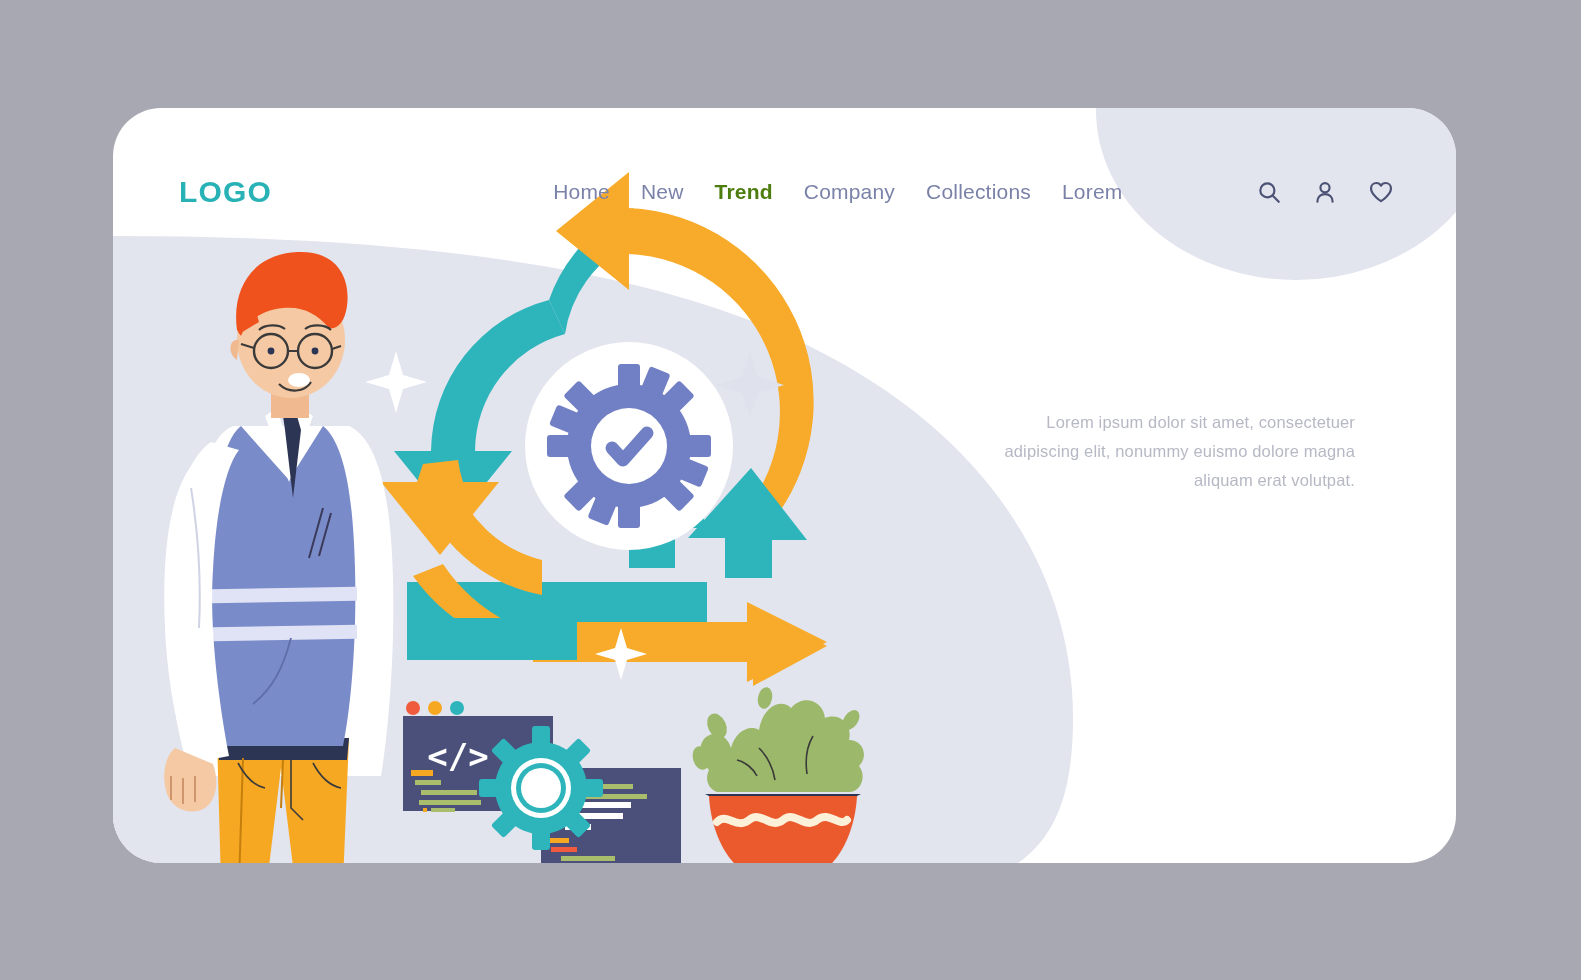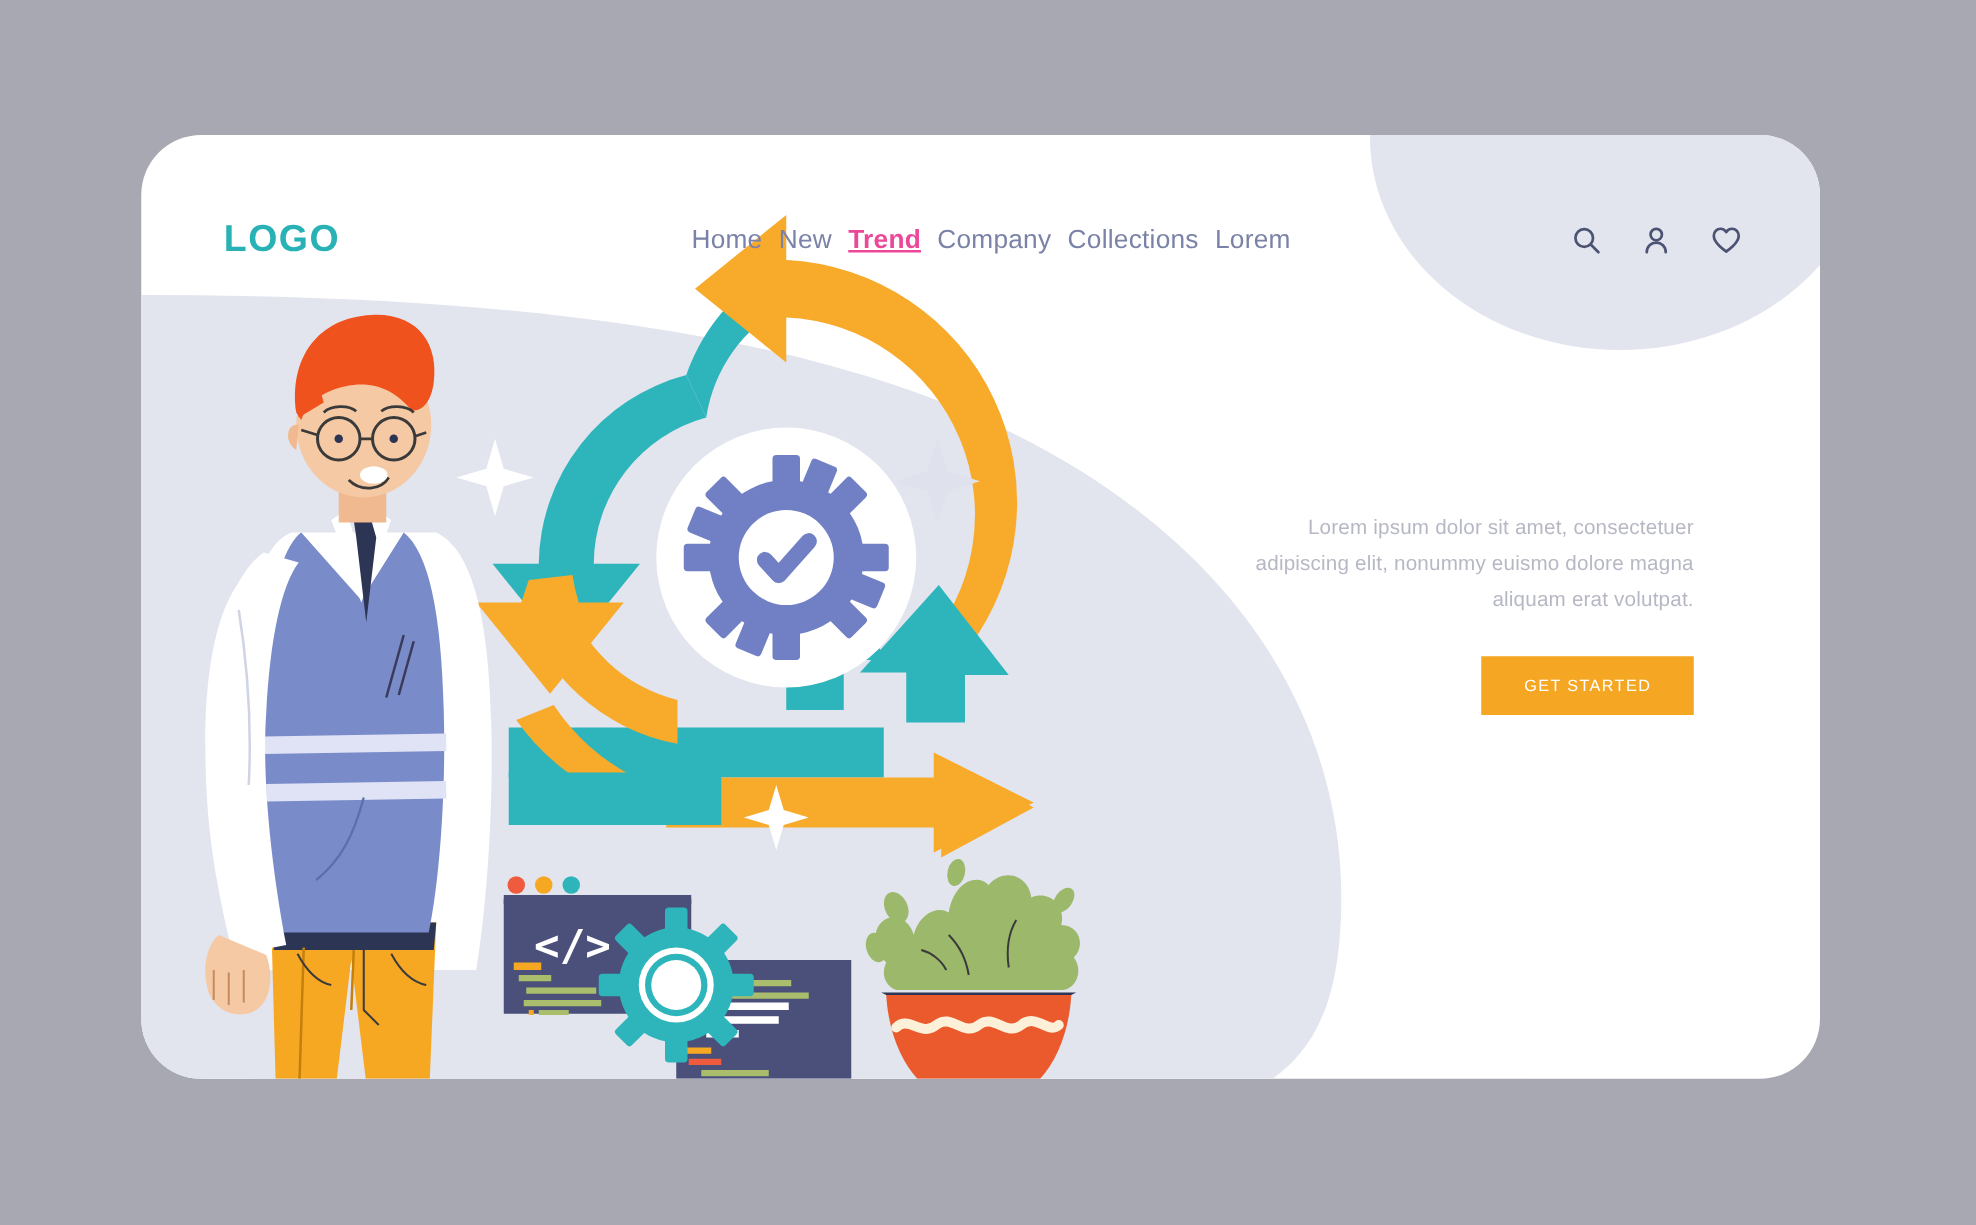--- a/index.html
+++ b/index.html
@@ -39,28 +39,28 @@
     width: 100%; height: 152px;
     display: flex; align-items: center;
     padding: 16px 60px 0 66px;
     z-index: 30;
   }
   .logo {
     font-size: 30px; font-weight: bold;
     color: #29b2b6; letter-spacing: 1.2px;
   }
   .nav {
-    display: flex; align-items: center; gap: 13px;
+    display: flex; align-items: center; gap: 31px;
     margin-left: 281px;
   }
   .nav-item {
     font-size: 21px; color: #7b82a8;
     letter-spacing: 0.2px; cursor: pointer; white-space: nowrap;
   }
-  .nav-item.active { color: #ec4899; font-weight: bold; text-decoration: underline; }
+  .nav-item.active { color: #4d7c0f; font-weight: bold; }
   .actions {
     margin-left: auto; display: flex; align-items: center; gap: 26px;
   }
   .icon-btn {
     width: 30px; height: 30px; cursor: pointer;
     display: flex; align-items: center; justify-content: center;
   }
   .icon-btn svg { display: block; }
 
   
@@ -312,17 +312,16 @@
         <div class="icon-btn">
           <svg width="26" height="26" viewBox="0 0 24 24" fill="none" stroke="#4c5273" stroke-width="2" stroke-linejoin="round">
             <path d="M12 20.5 C12 20.5 2.8 14.6 2.8 8.8 C2.8 5.8 5.1 3.7 7.8 3.7 C9.8 3.7 11.2 4.8 12 6.2 C12.8 4.8 14.2 3.7 16.2 3.7 C18.9 3.7 21.2 5.8 21.2 8.8 C21.2 14.6 12 20.5 12 20.5 Z"></path>
           </svg>
         </div>
       </div>
     </div>
 
     <div class="copy">
       <p class="subcopy">Lorem ipsum dolor sit amet, consectetuer adipiscing elit, nonummy euismo dolore magna aliquam erat volutpat.</p>
-      <button class="cta">GET STARTED</button>
     </div>
 
   </div>
 </div>
 
 </body></html>

